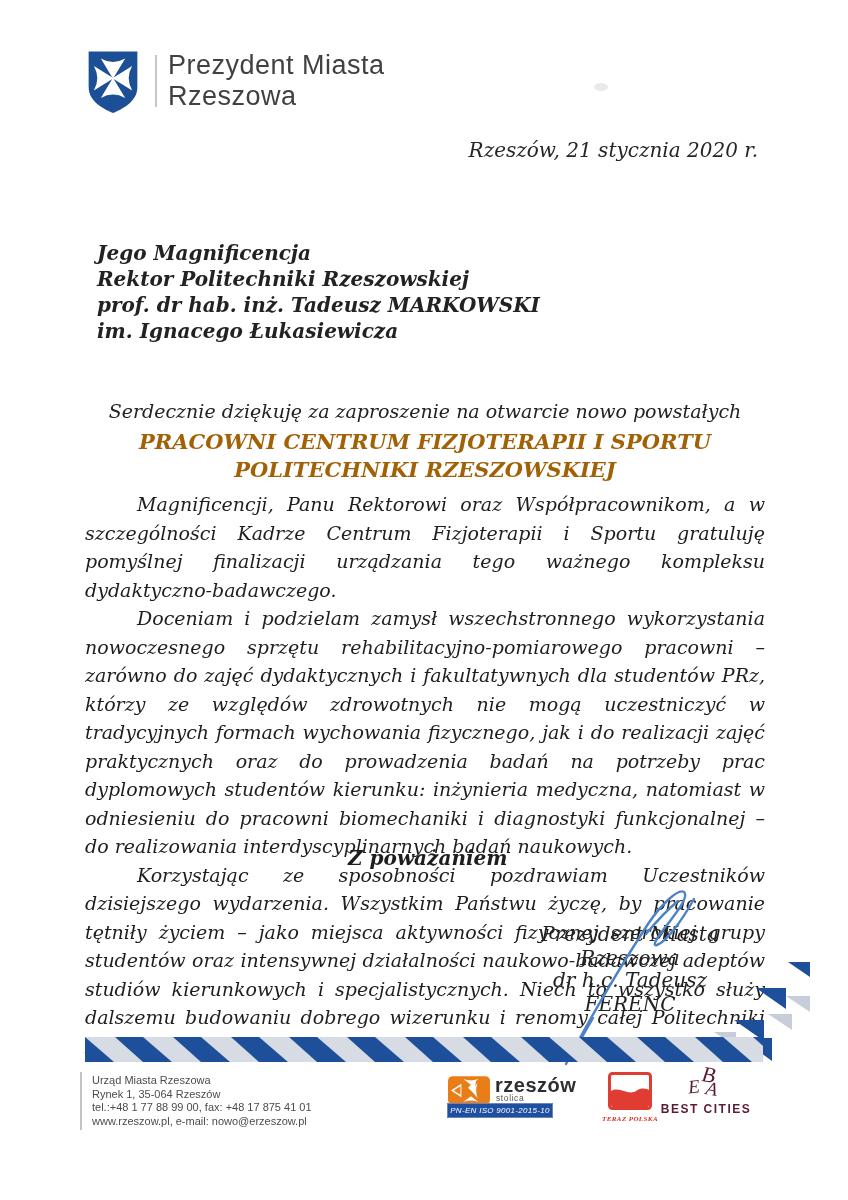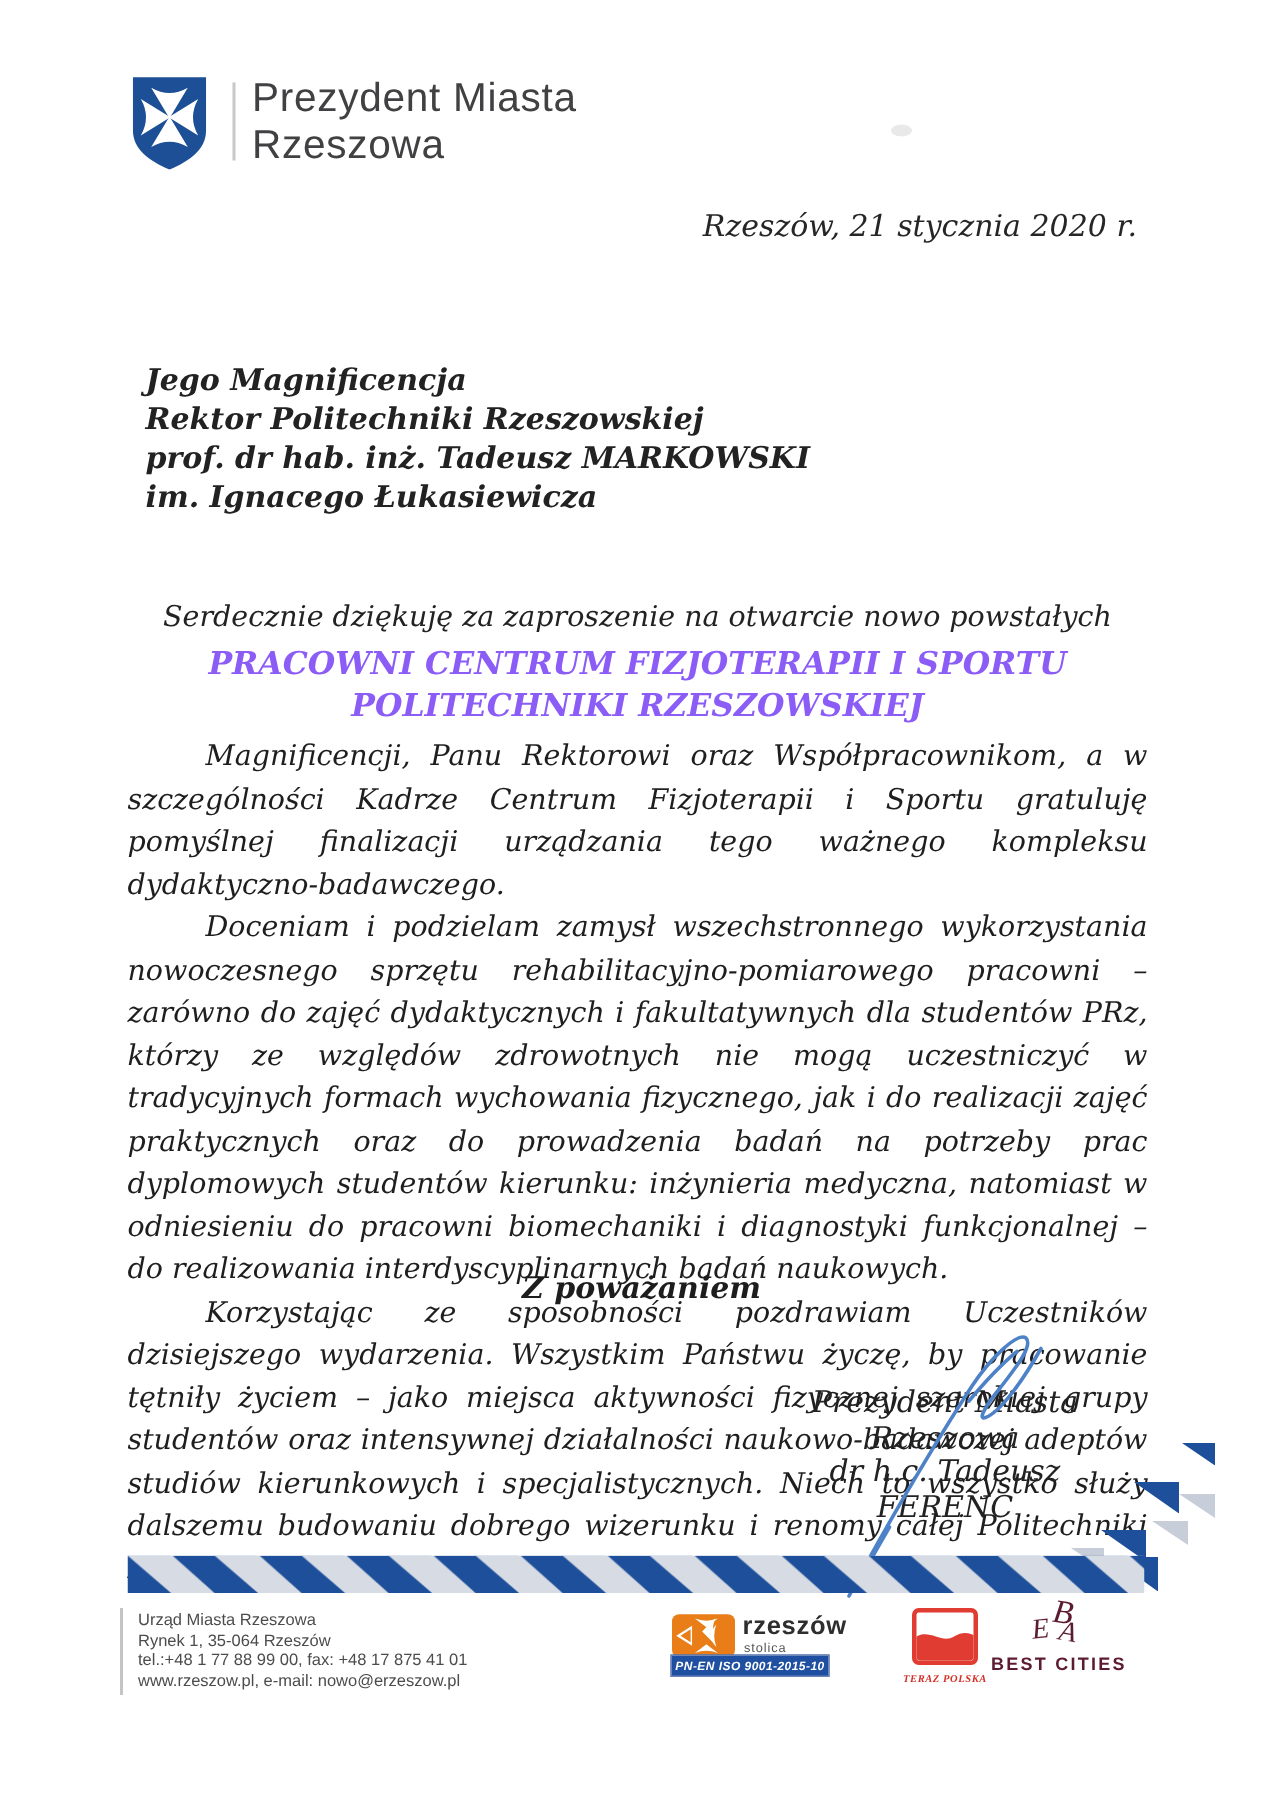--- a/index.html
+++ b/index.html
@@ -27,21 +27,21 @@
   .addressee{
     position:absolute;left:97px;top:240px;
     font-style:italic;font-weight:bold;font-size:20px;line-height:26px;color:#222;
   }
   .intro-line{
     position:absolute;left:85px;top:400px;width:680px;
     text-align:center;font-style:italic;font-size:19px;color:#222;
   }
   .doc-title{
     position:absolute;left:85px;top:428px;width:680px;
-    text-align:center;font-style:italic;font-weight:bold;font-size:21px;line-height:28px;color:#8b5cf6;
+    text-align:center;font-style:italic;font-weight:bold;font-size:21px;line-height:28px;color:#a16207;
   }
   .body-text{
     position:absolute;left:85px;top:490px;width:680px;
     font-style:italic;font-size:19px;line-height:28.5px;
     text-align:justify;color:#1e1e1e;
   }
   .body-text p{margin:0;text-indent:52px;}
   .closing{
     position:absolute;left:348px;top:846px;
     font-style:italic;font-weight:bold;font-size:20px;color:#1d1d1d;
@@ -66,32 +66,32 @@
   .footer-address{
     position:absolute;left:92px;top:1074px;
     font-family:"Liberation Sans", sans-serif;
     font-size:11px;line-height:13.5px;color:#4c4c4c;
   }
   .rz-logo{position:absolute;left:447px;top:1074px;width:120px;}
   .rz-icon{position:absolute;left:1px;top:2px;width:42px;height:29px;}
   .rz-name{
     position:absolute;left:48px;top:0px;
     font-family:"Liberation Sans", sans-serif;
-    font-size:17px;font-weight:bold;color:#2e2e2e;letter-spacing:.5px;
+    font-size:20px;font-weight:bold;color:#2e2e2e;letter-spacing:.5px;
   }
   .rz-tagline{
     position:absolute;left:49px;top:19px;
     font-family:"Liberation Sans", sans-serif;
     font-size:8.5px;color:#555;letter-spacing:.6px;
   }
   .rz-iso{
     position:absolute;left:0px;top:29px;width:104px;height:13px;
     background:#1f4fa0;border:1px solid #6d86b8;
     color:#fff;font-family:"Liberation Sans", sans-serif;
-    font-size:8px;font-weight:bold;font-style:italic;
+    font-size:8px;font-weight:normal;font-style:italic;
     display:flex;align-items:center;justify-content:center;letter-spacing:.3px;
   }
   .tp-logo{position:absolute;left:600px;top:1072px;width:60px;text-align:center;}
   .tp-flag{display:inline-block;width:44px;height:38px;}
   .tp-label{
     margin-top:1px;
     font-family:"Liberation Serif", serif;
     font-size:7px;font-weight:bold;font-style:italic;color:#d33026;letter-spacing:.4px;
   }
   .bc-logo{position:absolute;left:656px;top:1066px;width:100px;text-align:center;color:#5d1b30;}

